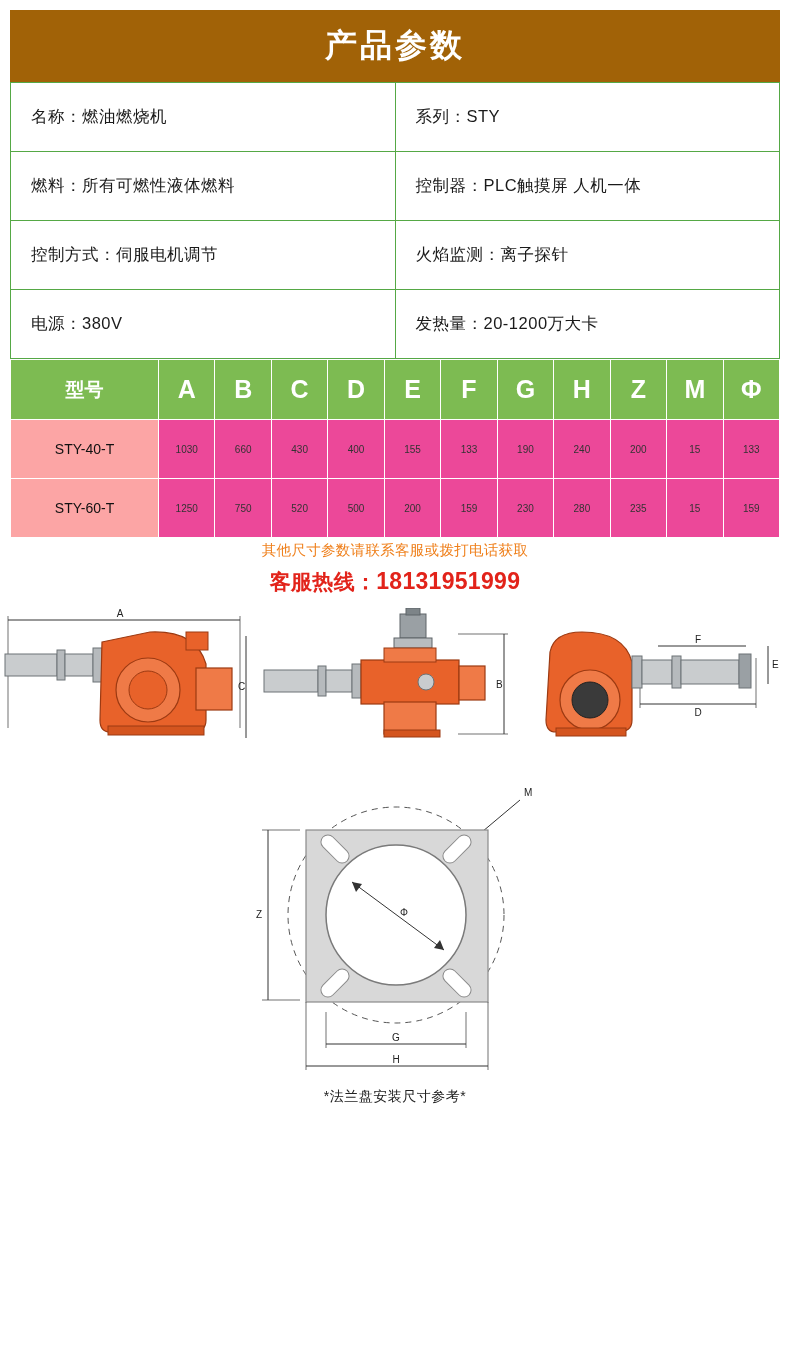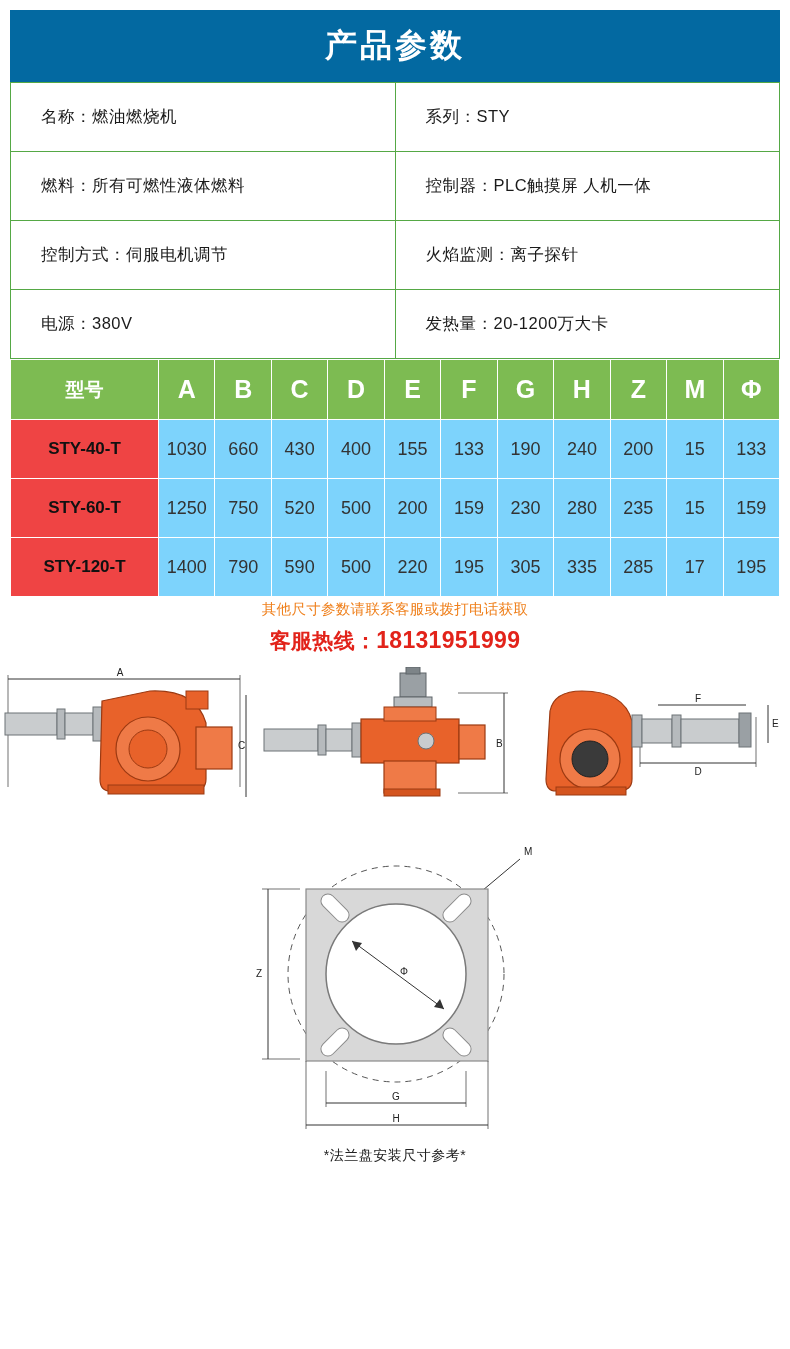--- a/index.html
+++ b/index.html
@@ -8,21 +8,21 @@
     width: 790px; height: 1349px;
     background: #ffffff;
     font-family: "Liberation Sans", "DejaVu Sans", sans-serif;
   }
   .page { width: 790px; height: 1349px; position: relative; overflow: hidden; }
 
   
   .banner {
     margin: 10px 10px 0 10px;
     height: 72px;
-    background: #0369a1;
+    background: #a16207;
     display: flex;
     align-items: center;
     justify-content: center;
   }
   .banner-title {
     color: #ffffff;
     font-size: 32px;
     font-weight: bold;
     letter-spacing: 3px;
   }
@@ -30,21 +30,21 @@
   
   .spec-table {
     margin: 0 10px;
     width: 770px;
     border-collapse: collapse;
     table-layout: fixed;
   }
   .spec-table td {
     border: 1px solid #55a845;
     height: 69px;
-    padding: 0 30px;
+    padding: 0 20px;
     font-size: 16.5px;
     color: #1a1a1a;
     vertical-align: middle;
     letter-spacing: .5px;
   }
   .spec-table td.left { width: 50%; }
   .spec-table td.right { width: 50%; }
 
   
   .dim-title {
@@ -72,30 +72,30 @@
     border: 1px solid #ffffff;
     text-align: center;
   }
   .dim-table th.model-head {
     width: 148px;
     font-size: 19px;
   }
   .dim-table td {
     height: 59px;
     text-align: center;
-    font-size: 18px;
+    font-size: 10px;
     color: #333;
-    background: #7dd3fc;
+    background: #ec4899;
     border: 1px solid #ffffff;
   }
   .dim-table td.model-cell {
-    font-size: 17px;
-    font-weight: bold;
+    font-size: 14px;
+    font-weight: normal;
     color: #111;
-    background: #ef4444;
+    background: #fca5a5;
   }
 
   
   .note1 {
     text-align: center;
     color: #ef7f1a;
     font-size: 14.5px;
     margin-top: 3px;
     letter-spacing: .3px;
   }
@@ -213,34 +213,20 @@
         <td>520</td>
         <td>500</td>
         <td>200</td>
         <td>159</td>
         <td>230</td>
         <td>280</td>
         <td>235</td>
         <td>15</td>
         <td>159</td>
       </tr>
-      <tr>
-        <td class="model-cell">STY-120-T</td>
-        <td>1400</td>
-        <td>790</td>
-        <td>590</td>
-        <td>500</td>
-        <td>220</td>
-        <td>195</td>
-        <td>305</td>
-        <td>335</td>
-        <td>285</td>
-        <td>17</td>
-        <td>195</td>
-      </tr>
     </tbody>
   </table>
 
   <div class="note1">其他尺寸参数请联系客服或拨打电话获取</div>
   <div class="note2">
     <span class="label">客服热线：</span><span class="phone">18131951999</span>
   </div>
 
   <div class="drawings">
 

